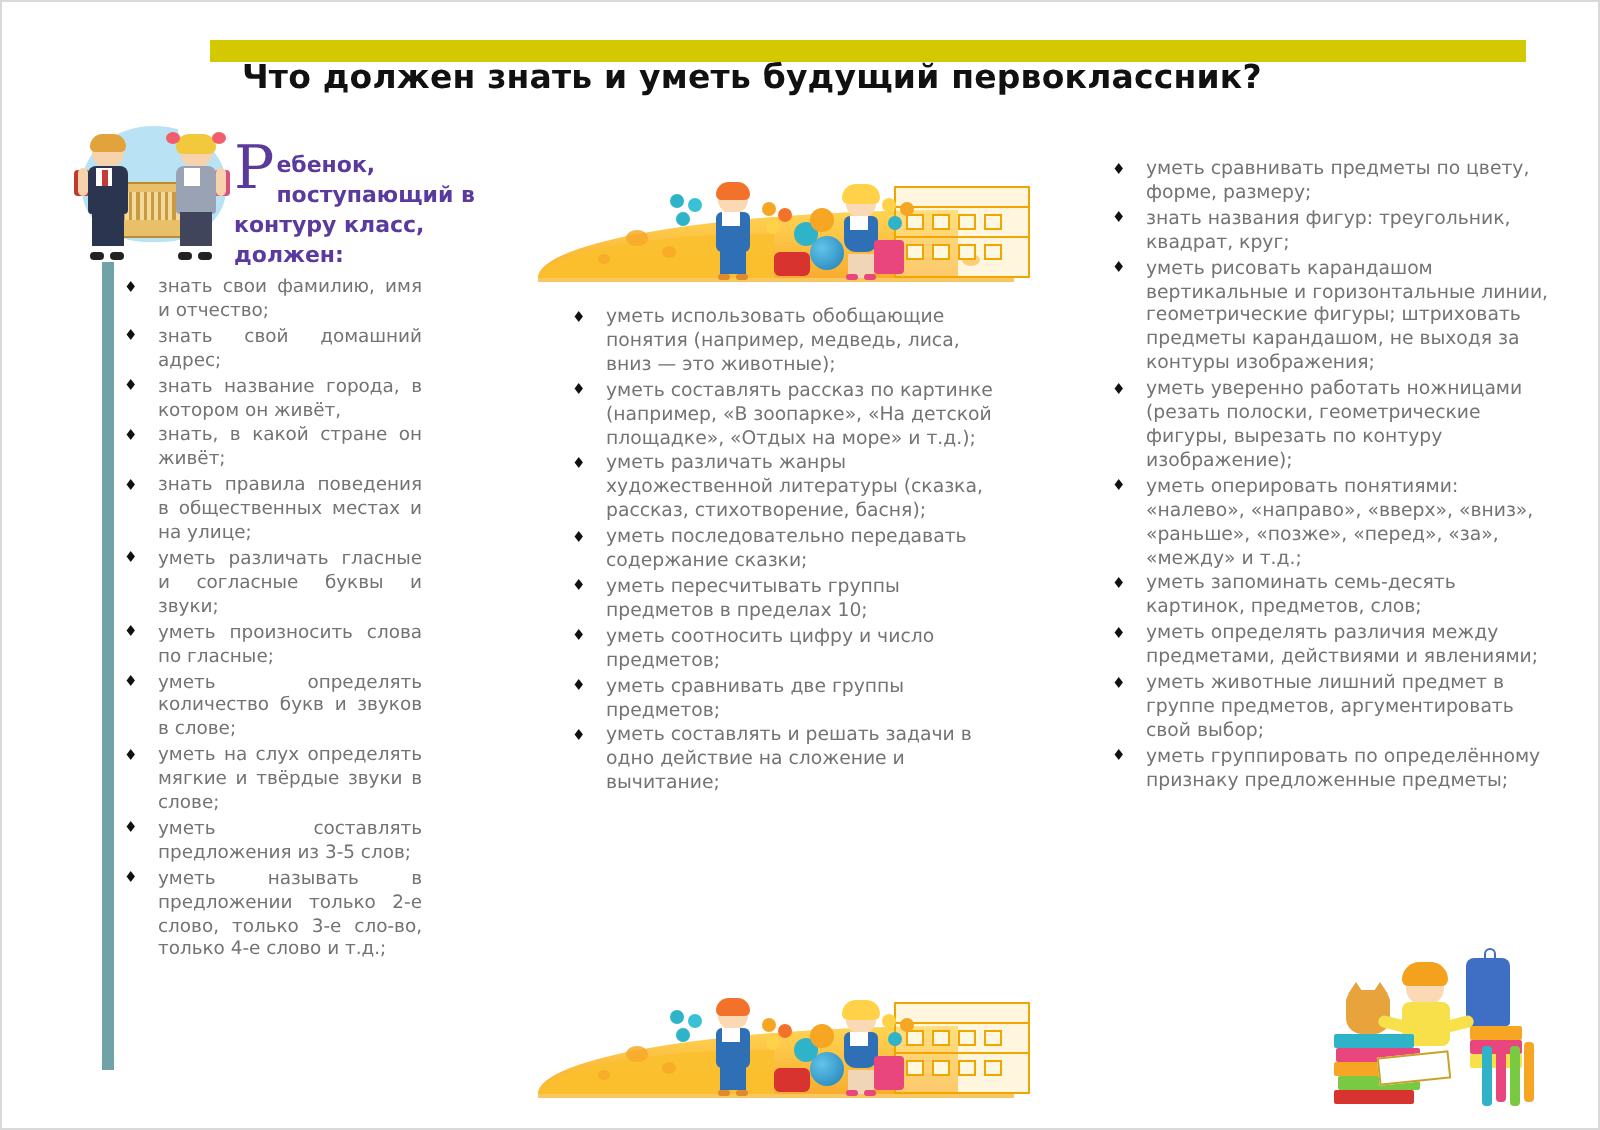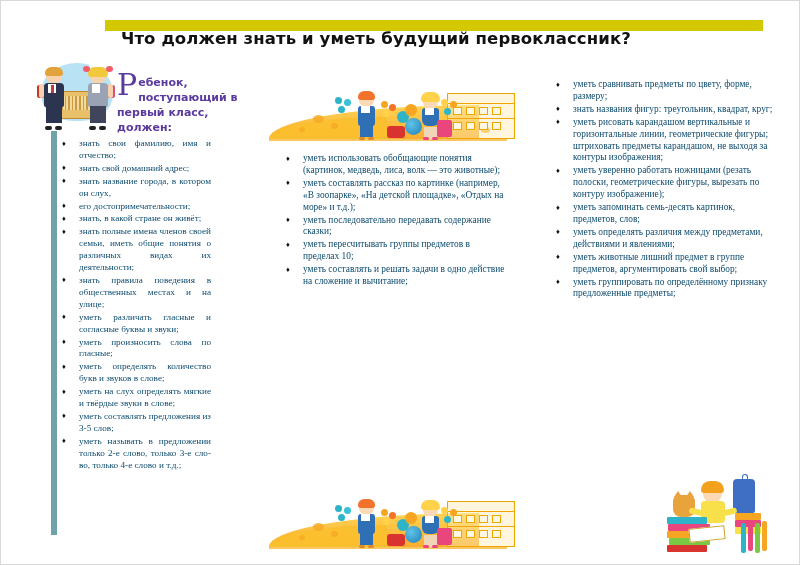--- a/index.html
+++ b/index.html
@@ -35,21 +35,21 @@
   .intro .dropcap{
     float:left;font-family:"DejaVu Serif","Liberation Serif",serif;
     font-size:30px;line-height:24px;color:#5b3a9e;
     margin:-2px 1px 0 0;font-weight:normal;
   }
   .intro .l1{display:block;padding-left:2px;}
   .intro .l2{display:block;padding-left:16px;}
   .intro .l3{display:block;clear:both;padding-left:0;}
 
   
-  .col{position:absolute;color:#0c4a6e;font-family:Liberation Serif, serif;}
+  .col{position:absolute;color:#737373;}
   .col ul{list-style:none;margin:0;padding:0;}
   .col li{
     position:relative;padding-left:20px;margin:0 0 1px 0;
     font-size:9.4px;line-height:11.9px;text-align:justify;
   }
   .col li::before{
     content:"\2666";position:absolute;left:3px;top:-0.5px;
     font-size:7.5px;color:#111;
   }
 
@@ -205,21 +205,21 @@
       <div class="kb-legs g"></div>
       <div class="kb-shoe" style="left:4px;"></div>
       <div class="kb-shoe" style="left:14px;"></div>
     </div>
   </div>
 
   <div class="intro">
     <span class="dropcap">Р</span>
     <span class="l1">ебенок,</span>
     <span class="l2">поступающий в</span>
-    <span class="l3">первый класс, должен:</span>
+    <span class="l3">контуру класс, должен:</span>
   </div>
 
   <div class="art wave" style="left:268px;top:78px;">
     <div class="ground"></div>
     <div class="ground2"></div>
     <div class="baseline"></div>
     <div class="blob" style="left:44px;bottom:22px;width:11px;height:8px;"></div>
     <div class="blob" style="left:62px;bottom:16px;width:7px;height:6px;"></div>
     <div class="blob" style="left:30px;bottom:13px;width:6px;height:5px;"></div>
     <div class="blob" style="left:212px;bottom:12px;width:9px;height:6px;"></div>
@@ -276,50 +276,52 @@
     <div class="w-ball" style="left:128px;bottom:22px;background:#2fb3c9;"></div>
     <div class="w-ball" style="left:136px;bottom:29px;background:#f6a623;"></div>
   </div>
 
   <div class="teal-rule"></div>
 
   <div class="col col-left">
     <ul>
       <li>знать свои фамилию, имя и отчество;</li>
       <li>знать свой домашний адрес;</li>
-      <li>знать название города, в котором он слух,</li>
-      <li>его достопримечательности;</li>
+      <li>знать название города, в котором он живёт,</li>
       <li>знать, в какой стране он живёт;</li>
-      <li>знать полные имена членов своей семьи, иметь общие понятия о различных видах их деятельности;</li>
       <li>знать правила поведения в общественных местах и на улице;</li>
       <li>уметь различать гласные и согласные буквы и звуки;</li>
       <li>уметь произносить слова по гласные;</li>
       <li>уметь определять количество букв и звуков в слове;</li>
       <li>уметь на слух определять мягкие и твёрдые звуки в слове;</li>
       <li>уметь составлять предложения из 3-5 слов;</li>
       <li>уметь называть в предложении только 2-е слово, только 3-е сло-во, только 4-е слово и т.д.;</li>
     </ul>
   </div>
 
   <div class="col col-mid">
     <ul>
-      <li>уметь использовать обобщающие понятия (картинок, медведь, лиса, волк — это животные);</li>
+      <li>уметь использовать обобщающие понятия (например, медведь, лиса, вниз — это животные);</li>
       <li>уметь составлять рассказ по картинке (например, «В зоопарке», «На детской площадке», «Отдых на море» и т.д.);</li>
+      <li>уметь различать жанры художественной литературы (сказка, рассказ, стихотворение, басня);</li>
       <li>уметь последовательно передавать содержание сказки;</li>
       <li>уметь пересчитывать группы предметов в пределах 10;</li>
+      <li>уметь соотносить цифру и число предметов;</li>
+      <li>уметь сравнивать две группы предметов;</li>
       <li> уметь составлять и решать задачи в одно действие на сложение и вычитание;</li>
     </ul>
   </div>
 
   <div class="col col-right">
     <ul>
       <li>уметь сравнивать предметы по цвету, форме, размеру;</li>
       <li>знать названия фигур: треугольник, квадрат, круг;</li>
       <li>уметь рисовать карандашом вертикальные и горизонтальные линии, геометрические фигуры; штриховать предметы карандашом, не выходя за контуры изображения;</li>
       <li> уметь уверенно работать ножницами (резать полоски, геометрические фигуры, вырезать по контуру изображение);</li>
+      <li>уметь оперировать понятиями: «налево», «направо», «вверх», «вниз», «раньше», «позже», «перед», «за», «между» и т.д.;</li>
       <li>уметь запоминать семь-десять картинок, предметов, слов;</li>
       <li>уметь определять различия между предметами, действиями и явлениями;</li>
       <li> уметь животные лишний предмет в группе предметов, аргументировать свой выбор;</li>
       <li>уметь группировать по определённому признаку предложенные предметы;</li>
     </ul>
   </div>
 
   <div class="art wave" style="left:268px;top:486px;">
     <div class="ground"></div>
     <div class="ground2"></div>

